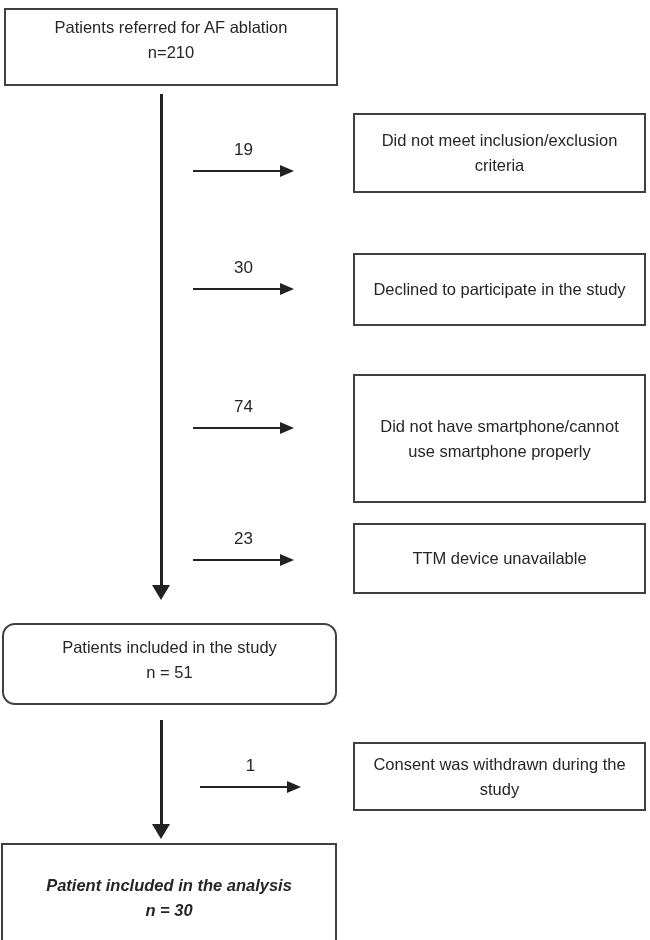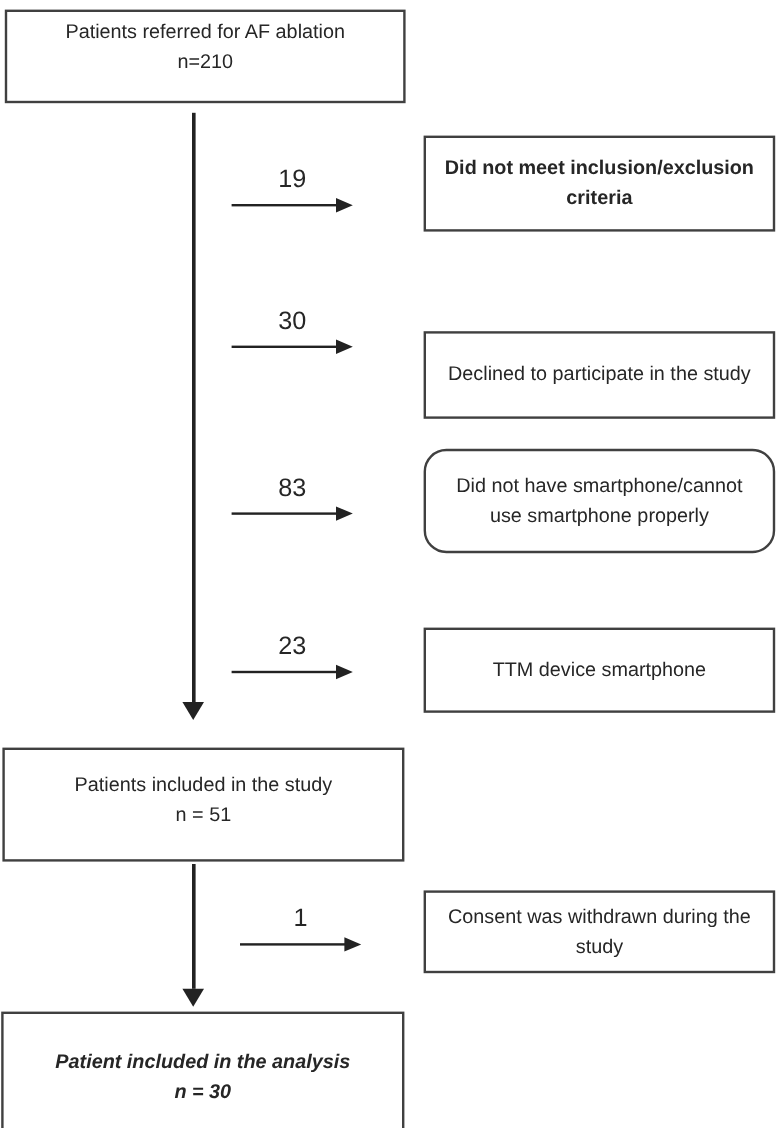--- a/index.html
+++ b/index.html
@@ -28,27 +28,27 @@
     text-align:center;
     font-size:16.5px;
     line-height:25px;
     box-sizing:border-box;
   }
   .box .nline{display:block;}
   .gap12{}
   .bold{font-weight:bold;}
   
   .box-a{left:4px;top:8px;width:334px;height:78px;padding:0 8px 14px 8px;}
-  .box-c{left:2px;top:623px;width:335px;height:95px;padding:0 8px 8px 8px;}
+  .box-c{left:2px;top:623px;width:335px;height:82px;padding:0 8px 8px 8px;border-radius:13px;}
   .box-d{left:1px;top:843px;width:336px;height:120px;padding:0 8px 10px 8px;font-style:italic;}
   
   .side{left:353px;width:293px;padding:0 14px;}
-  .side-1{top:113px;height:80px;font-weight:bold;}
-  .side-2{top:253px;height:73px;margin-top:23px;}
-  .side-3{top:374px;height:87px;border-radius:19px;}
+  .side-1{top:113px;height:80px;}
+  .side-2{top:253px;height:73px;}
+  .side-3{top:374px;height:129px;}
   .side-4{top:523px;height:71px;}
   .side-5{top:742px;height:69px;}
   
   .vline{
     position:absolute;
     width:3px;
     background:var(--arrow);
   }
   .vline-1{left:160px;top:94px;height:492px;}
   .vline-2{left:160px;top:720px;height:104px;}
@@ -63,21 +63,21 @@
   .vhead-2{left:152px;top:824px;}
   
   .branch{position:absolute;width:101px;height:31px;}
   .branch-1{left:193px;top:141px;}
   .branch-2{left:193px;top:259px;}
   .branch-3{left:193px;top:398px;}
   .branch-4{left:193px;top:530px;}
   .branch-5{left:200px;top:757px;}
   .branch .num{
     position:absolute;top:0;left:0;width:100%;
-    text-align:center;font-size:21px;line-height:18px;
+    text-align:center;font-size:17px;line-height:18px;
   }
   .branch .hline{
     position:absolute;bottom:0;left:0;
     width:88px;height:2px;background:var(--arrow);
   }
   .branch .rhead{
     position:absolute;bottom:-5px;left:87px;
     width:0;height:0;
     border-top:6px solid transparent;
     border-bottom:6px solid transparent;
@@ -101,41 +101,41 @@
     <span class="num">19</span>
     <span class="hline"></span>
     <span class="rhead"></span>
   </div>
   <div class="branch branch-2">
     <span class="num">30</span>
     <span class="hline"></span>
     <span class="rhead"></span>
   </div>
   <div class="branch branch-3">
-    <span class="num">83</span>
+    <span class="num">74</span>
     <span class="hline"></span>
     <span class="rhead"></span>
   </div>
   <div class="branch branch-4">
     <span class="num">23</span>
     <span class="hline"></span>
     <span class="rhead"></span>
   </div>
 
   <div class="box side side-1">
     <span>Did not meet inclusion/exclusion criteria</span>
   </div>
   <div class="box side side-2">
     <span>Declined to participate in the study</span>
   </div>
   <div class="box side side-3">
     <span>Did not have smartphone/cannot use smartphone properly</span>
   </div>
   <div class="box side side-4">
-    <span>TTM device smartphone</span>
+    <span>TTM device unavailable</span>
   </div>
 
   <div class="box box-c">
     <span class="nline">Patients included in the study</span>
     <span class="nline gap12">n = 51</span>
   </div>
 
   <div class="vline vline-2"></div>
   <div class="vhead vhead-2"></div>
 

